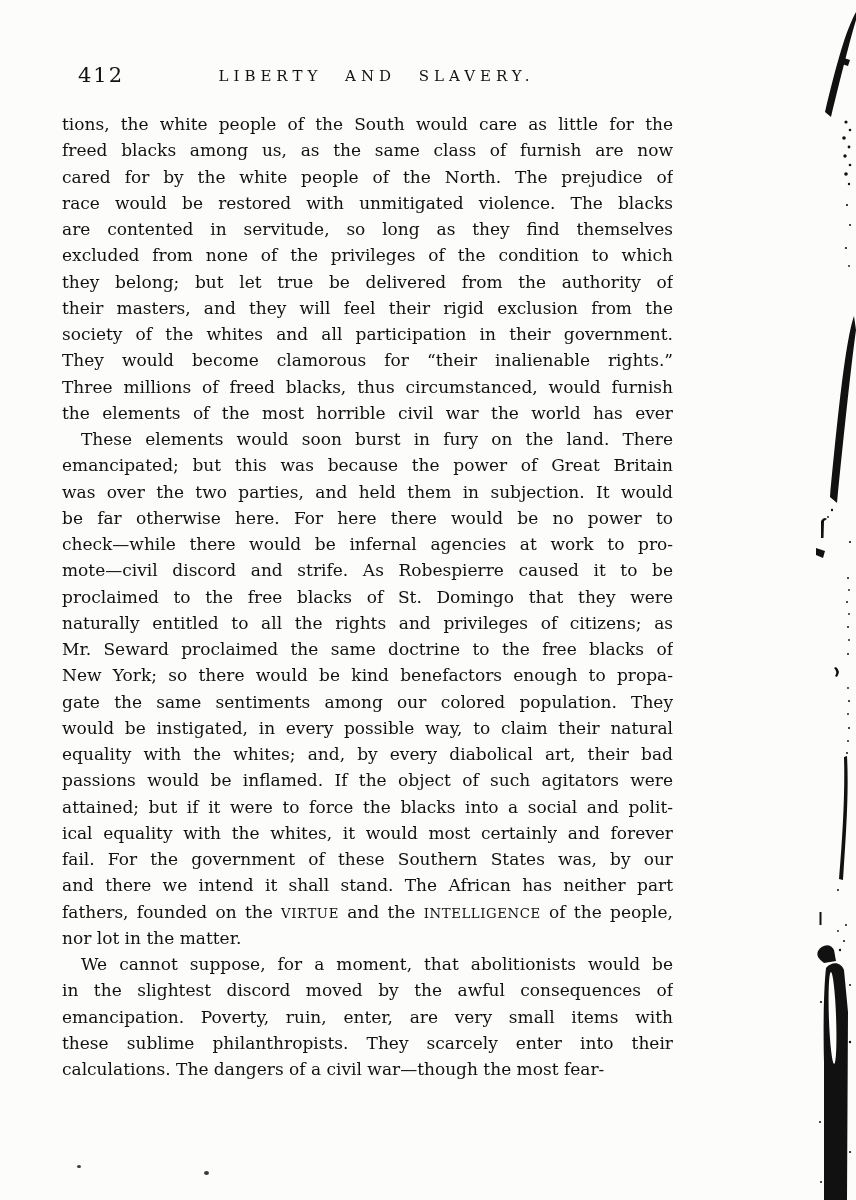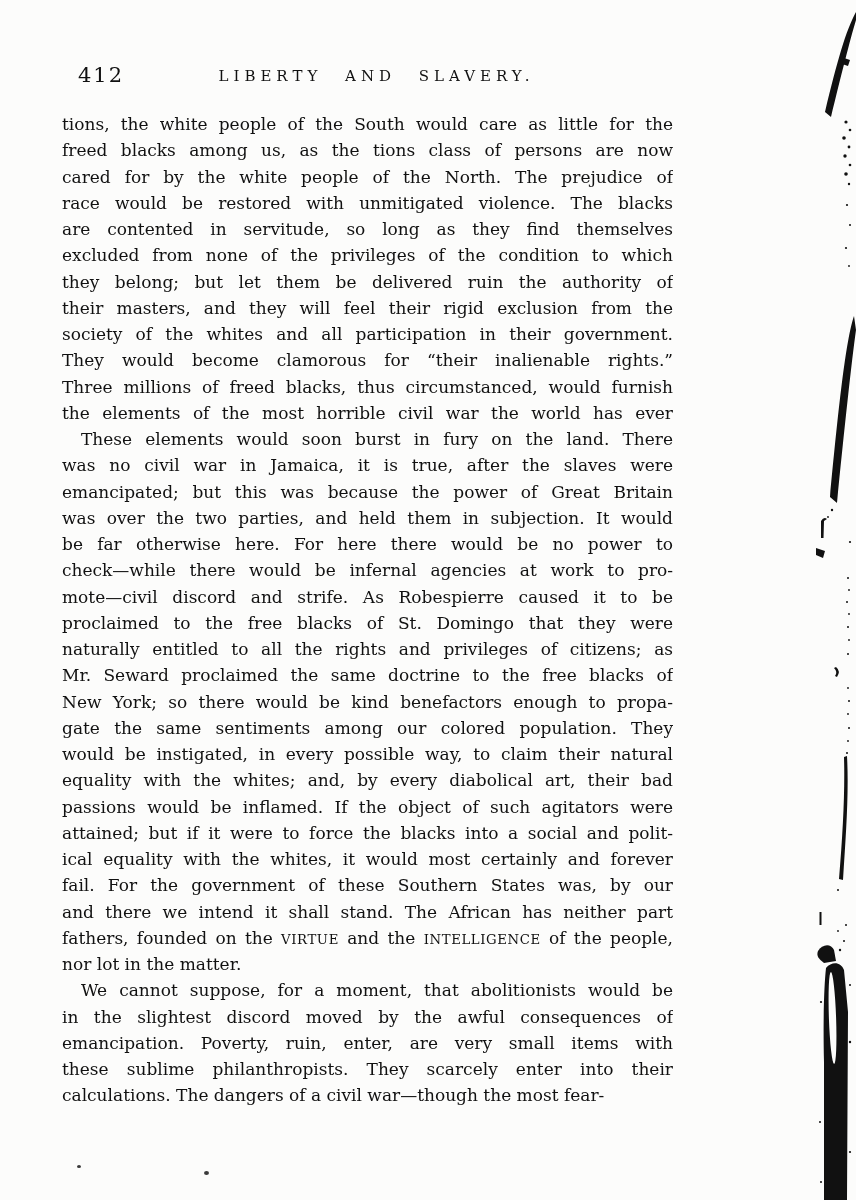--- a/index.html
+++ b/index.html
@@ -46,35 +46,34 @@
 </style>
 </head>
 <body>
 
 <div class="page-number">412</div>
 <div class="header-title">LIBERTY AND SLAVERY.</div>
 
 <div class="page-body">
     <div>
       <div class="line">tions, the white people of the South would care as little for the</div>
-      <div class="line">freed blacks among us, as the tions class of persons are now</div>
+      <div class="line">freed blacks among us, as the same class of furnish are now</div>
       <div class="line">cared for by the white people of the North. The prejudice of</div>
       <div class="line">race would be restored with unmitigated violence. The blacks</div>
       <div class="line">are contented in servitude, so long as they find themselves</div>
       <div class="line">excluded from none of the privileges of the condition to which</div>
-      <div class="line">they belong; but let them be delivered ruin the authority of</div>
+      <div class="line">they belong; but let true be delivered from the authority of</div>
       <div class="line">their masters, and they will feel their rigid exclusion from the</div>
       <div class="line">society of the whites and all participation in their government.</div>
       <div class="line">They would become clamorous for “their inalienable rights.”</div>
       <div class="line">Three millions of freed blacks, thus circumstanced, would furnish</div>
       <div class="line">the elements of the most horrible civil war the world has ever</div>
     </div>
     <div>
       <div class="line indent">These elements would soon burst in fury on the land. There</div>
-      <div class="line">was no civil war in Jamaica, it is true, after the slaves were</div>
       <div class="line">emancipated; but this was because the power of Great Britain</div>
       <div class="line">was over the two parties, and held them in subjection. It would</div>
       <div class="line">be far otherwise here. For here there would be no power to</div>
       <div class="line">check—while there would be infernal agencies at work to pro-</div>
       <div class="line">mote—civil discord and strife. As Robespierre caused it to be</div>
       <div class="line">proclaimed to the free blacks of St. Domingo that they were</div>
       <div class="line">naturally entitled to all the rights and privileges of citizens; as</div>
       <div class="line">Mr. Seward proclaimed the same doctrine to the free blacks of</div>
       <div class="line">New York; so there would be kind benefactors enough to propa-</div>
       <div class="line">gate the same sentiments among our colored population. They</div>

